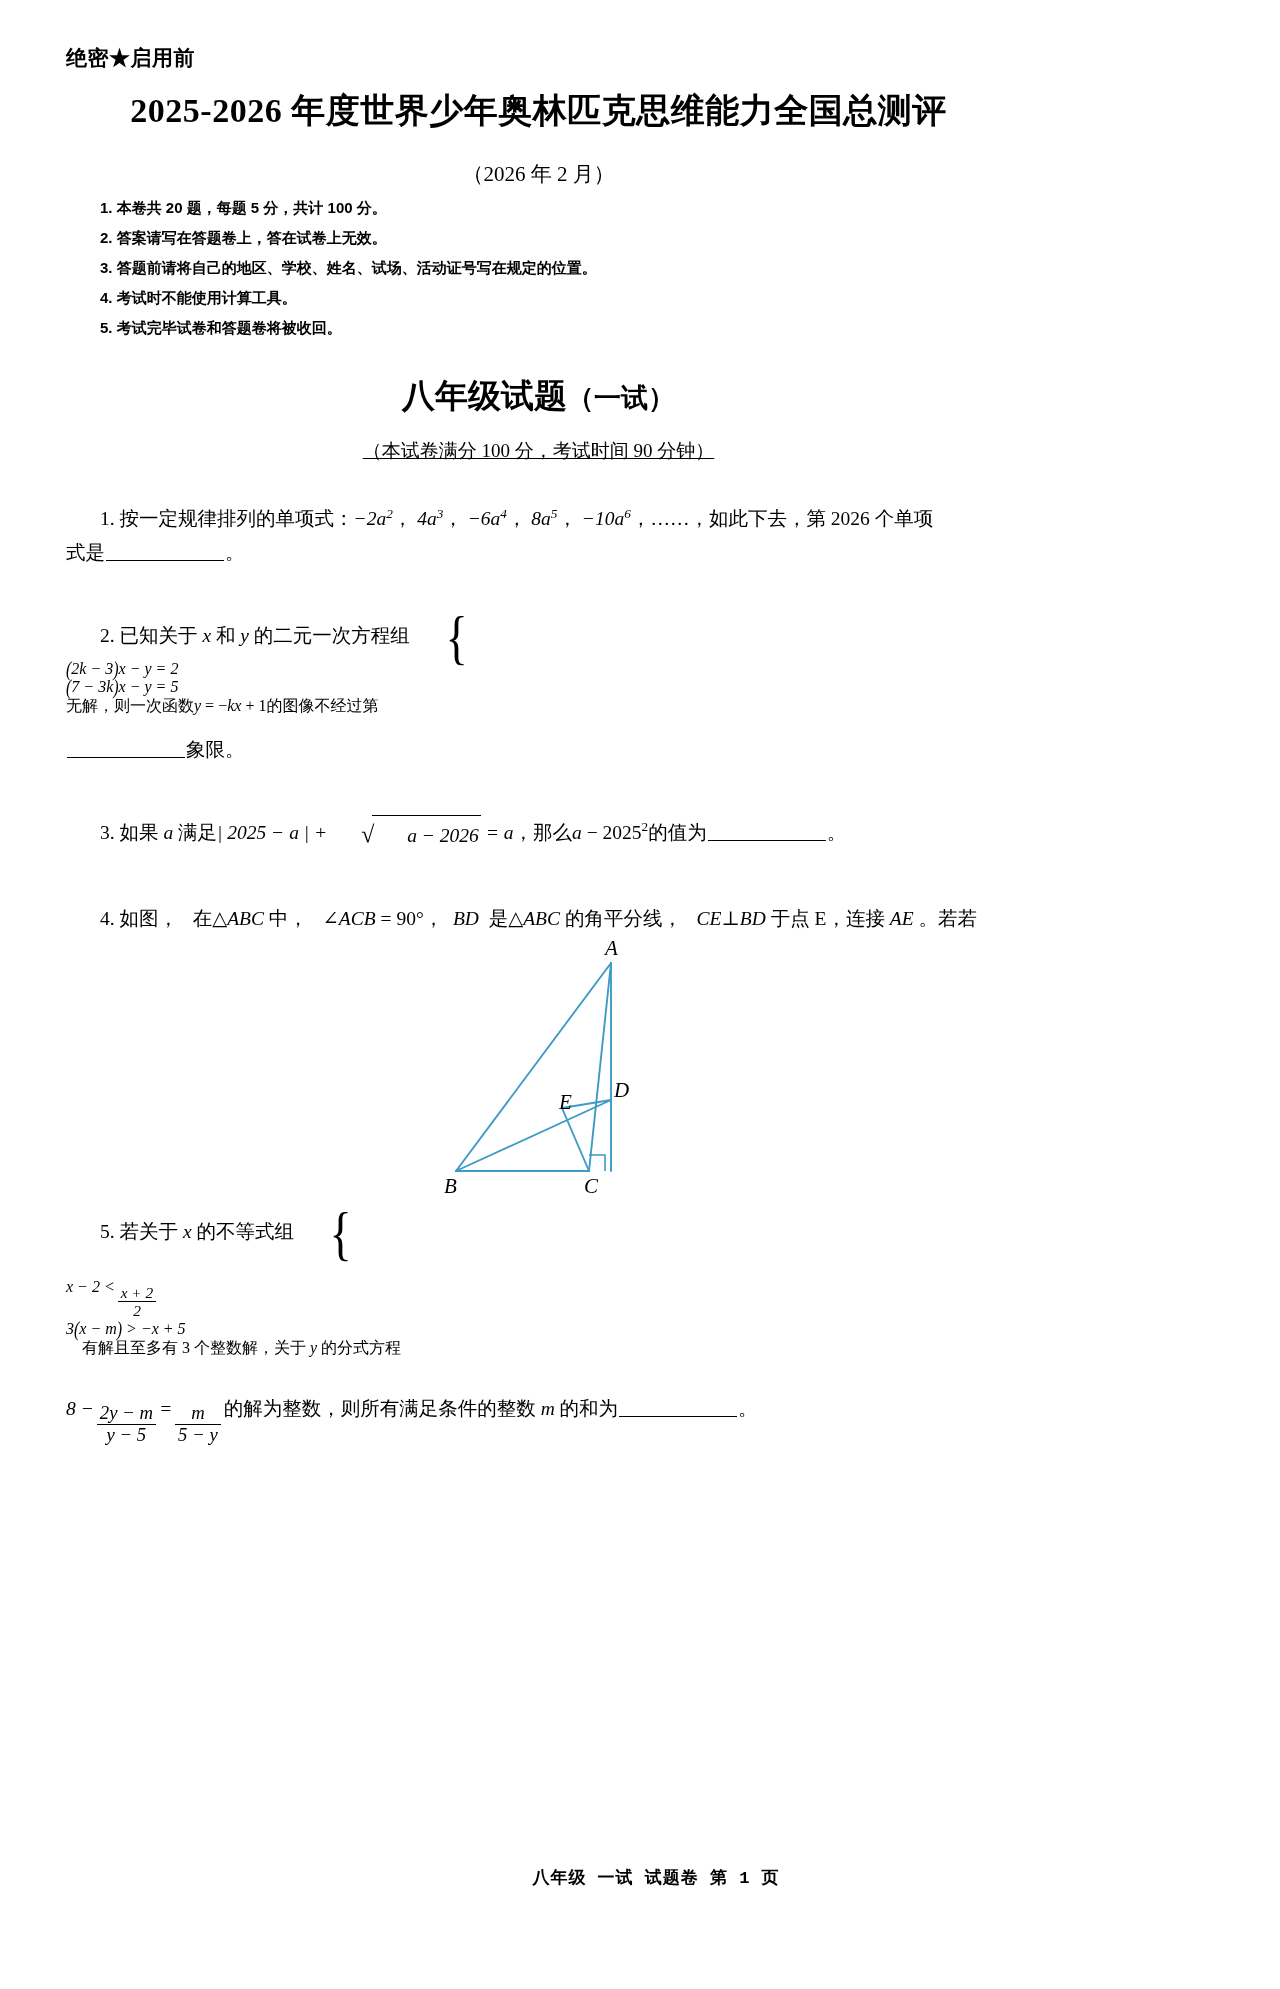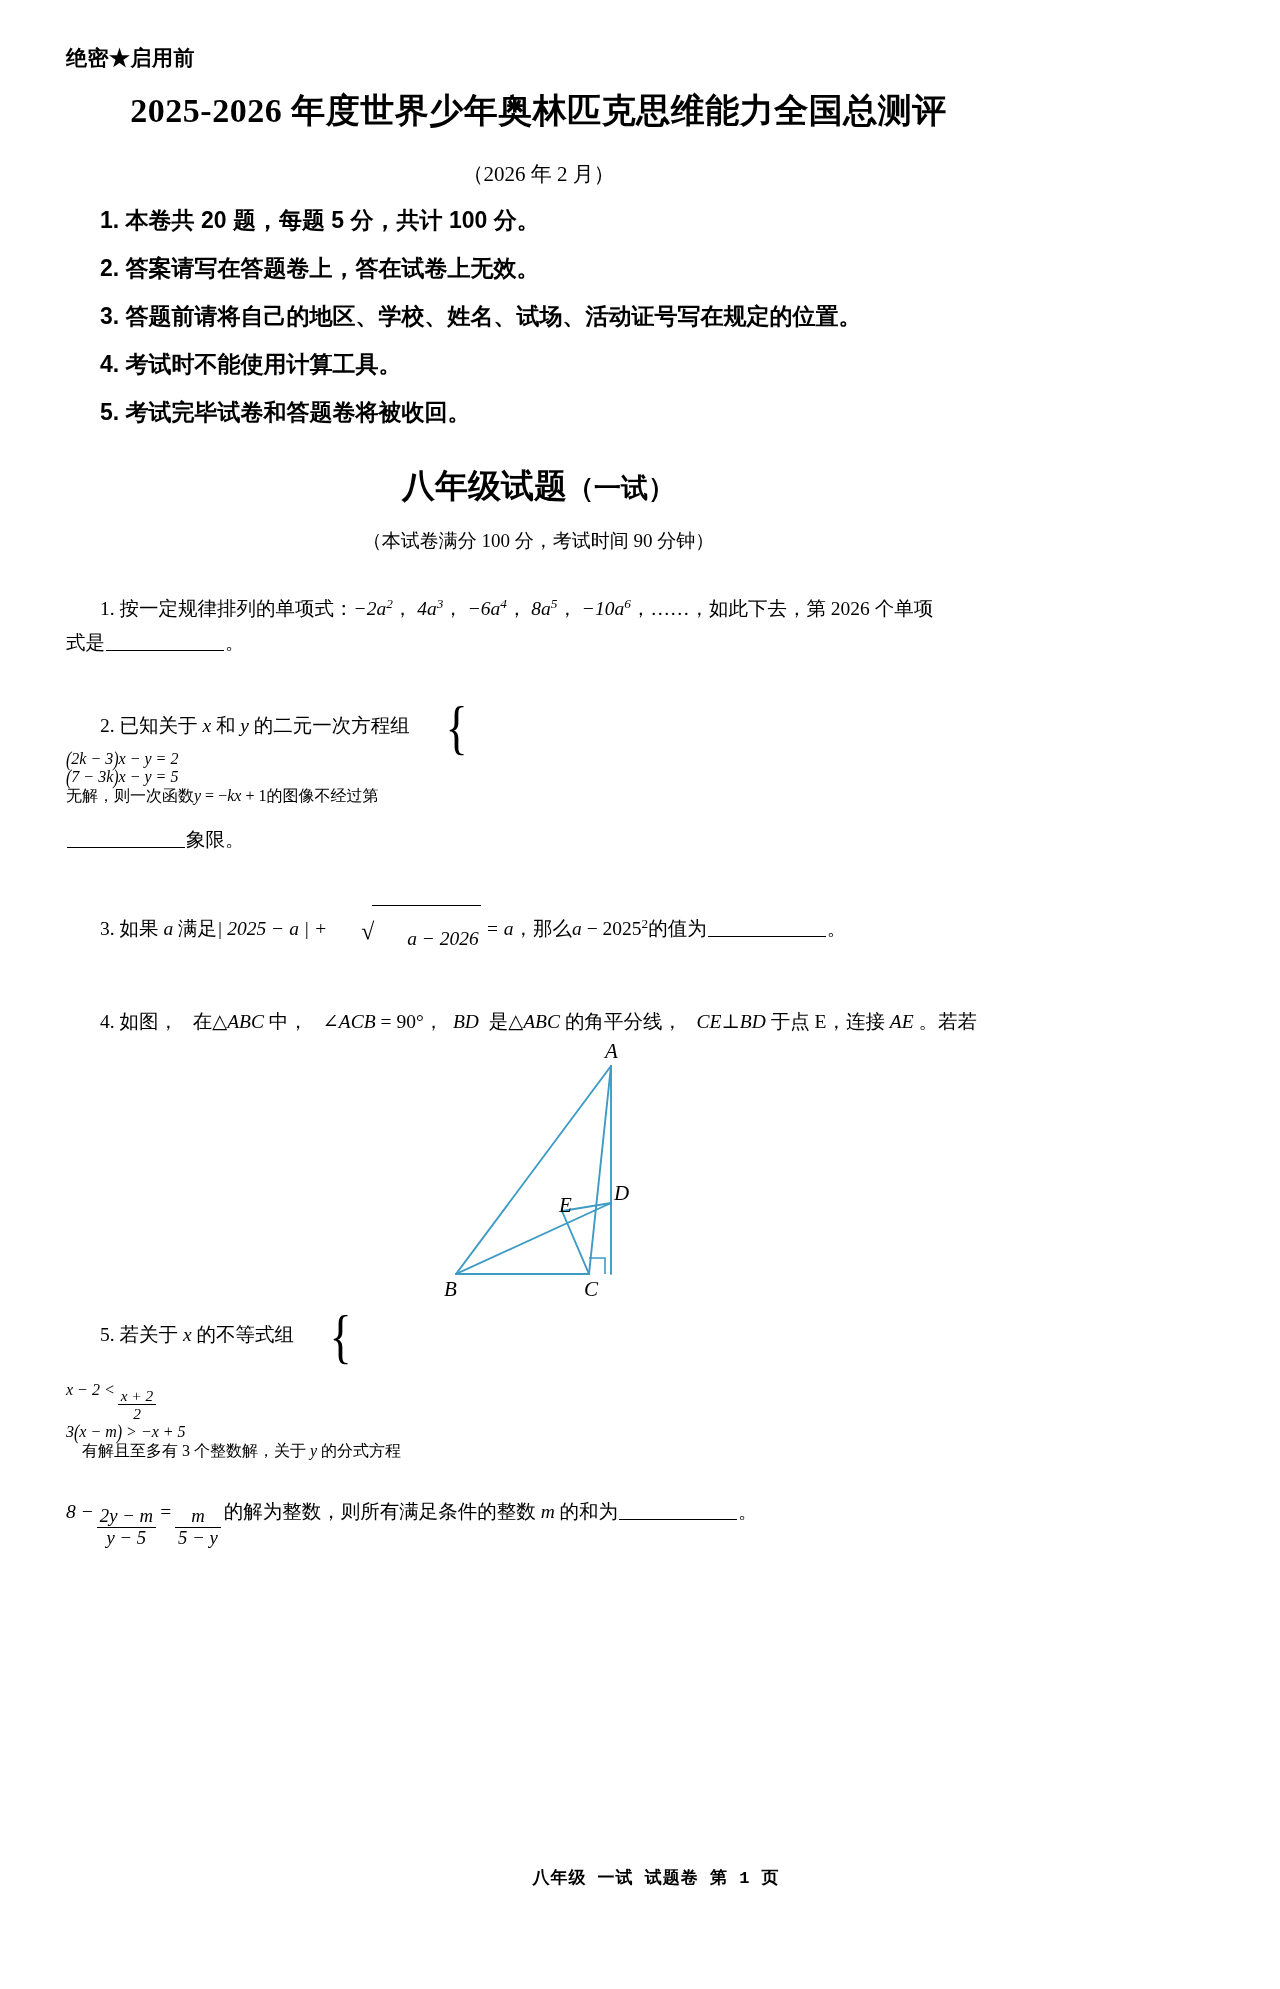--- a/index.html
+++ b/index.html
@@ -60,38 +60,39 @@
     margin: 42px 0 0 0;
   }
   .tips-list {
     list-style: none;
     margin: 0;
     padding: 0;
   }
   .tips-list li {
     font-family: "Liberation Sans", sans-serif;
     font-weight: bold;
-    font-size: 23px;
-    margin: 17px 0 0 34px;
+    font-size: 15px;
+    margin: 11px 0 0 34px;
     white-space: nowrap;
   }
 
   
   .grade-title {
     text-align: center;
     font-family: "Liberation Serif", serif;
     font-weight: bold;
     font-size: 33px;
     margin: 36px 0 0 0;
   }
   .grade-title .paren { font-size: 27px; }
   .exam-note {
     text-align: center;
     font-size: 19px;
     margin: 19px 0 0 0;
+    text-decoration: underline;
   }
 
   
   .q {
     font-size: 19.5px;
     line-height: 1.75;
     margin: 0;
   }
   .q-block { margin-top: 38px; }
   .q-indent { text-indent: 34px; }
@@ -129,21 +130,21 @@
   }
   .sqrt .rad {
     position: absolute;
     left: 0; top: 50%;
     transform: translateY(-48%);
     font-size: 1.22em;
   }
   .sqrt .body {
     display: inline-block;
     border-top: 1.2px solid #000;
-    padding: 16px 2px 0 1px;
+    padding: 3px 2px 0 1px;
     text-align: center;
   }
 
   
   .sys {
     display: inline-flex;
     align-items: center;
     vertical-align: middle;
     margin: 0 2px;
     position: relative;

